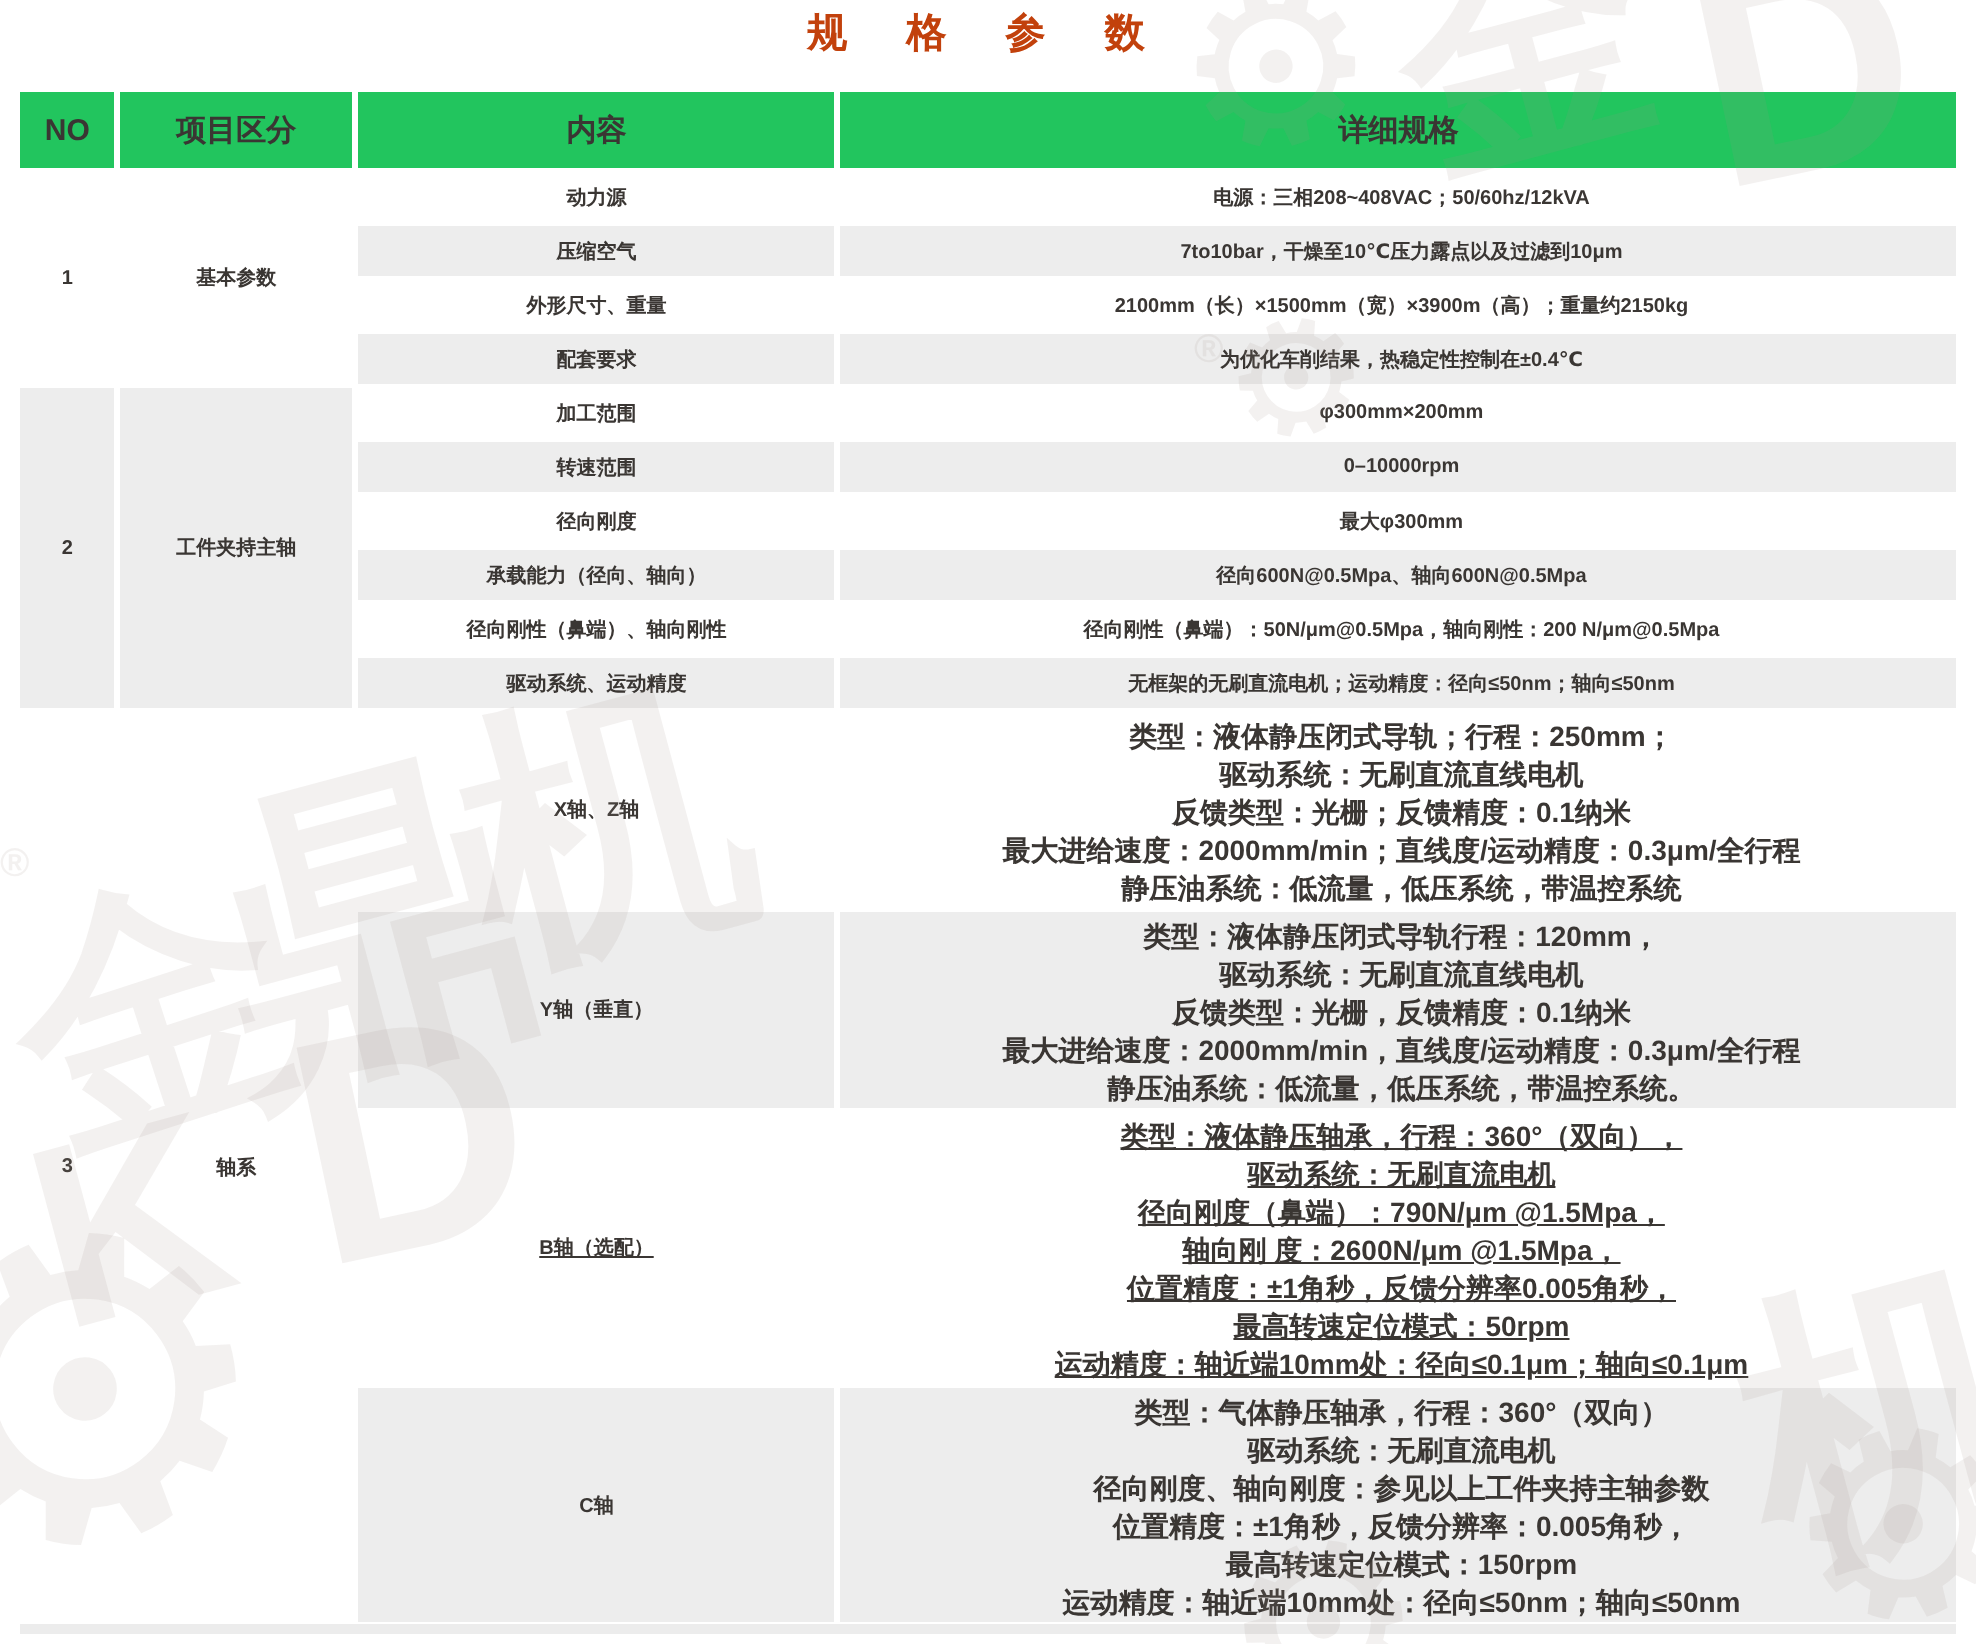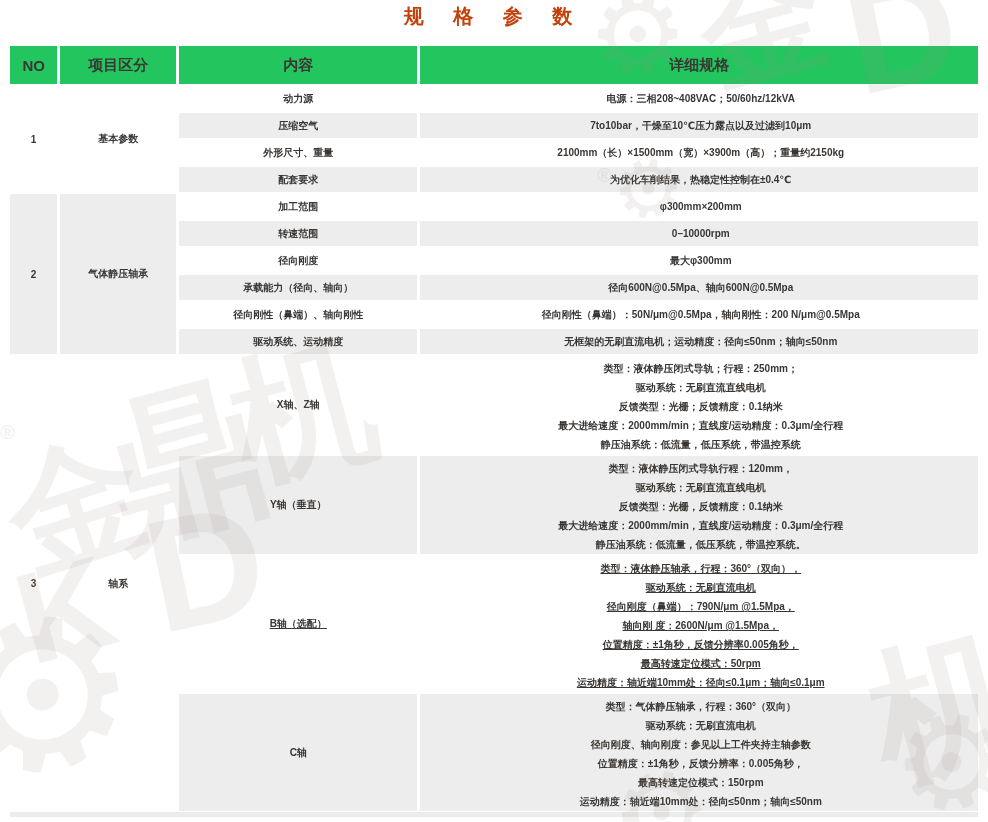--- a/index.html
+++ b/index.html
@@ -49,21 +49,21 @@
   tr.rx td { height: 95px; }
   tr.ry td { height: 95px; margin-left: 40px; }
   tr.rb td { height: 133px; text-decoration: underline; }
   tr.rc td { height: 117px; }
   td.no, td.cat, td.lab { text-align: center; }
   td.spec { text-align: center; padding-left: 9px; padding-right: 6px; }
   td.multi {
     vertical-align: top;
     white-space: pre-line;
     line-height: 19px;
-    font-size: 10px;
+    font-size: 14px;
     padding-top: 3px;
   }
   
   .bottom-bar {
     position: absolute;
     left: 10px;
     top: 812px;
     width: 968px;
     height: 5px;
     background: #ececec;
@@ -134,21 +134,21 @@
     <td class="lab">外形尺寸、重量</td>
     <td class="spec">2100mm（长）×1500mm（宽）×3900m（高）；重量约2150kg</td>
   </tr>
   <tr class="r1">
     <td class="lab alt">配套要求</td>
     <td class="spec alt">为优化车削结果，热稳定性控制在±0.4℃</td>
   </tr>
 
   <tr class="r1">
     <td class="no alt" rowspan="6">2</td>
-    <td class="cat alt" rowspan="6">气体静压轴承</td>
+    <td class="cat alt" rowspan="6">工件夹持主轴</td>
     <td class="lab">加工范围</td>
     <td class="spec">φ300mm×200mm</td>
   </tr>
   <tr class="r1">
     <td class="lab alt">转速范围</td>
     <td class="spec alt">0–10000rpm</td>
   </tr>
   <tr class="r1">
     <td class="lab">径向刚度</td>
     <td class="spec">最大φ300mm</td>

